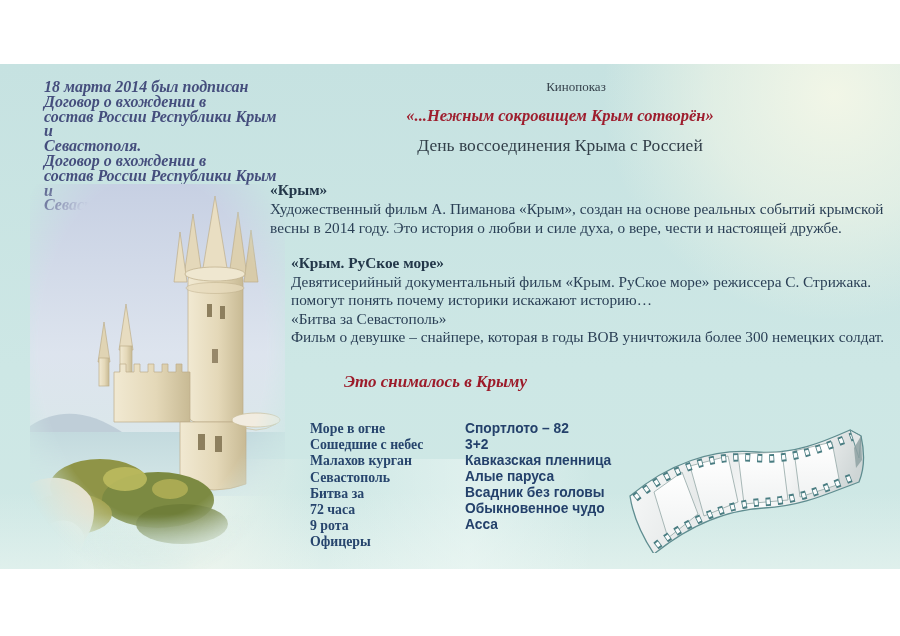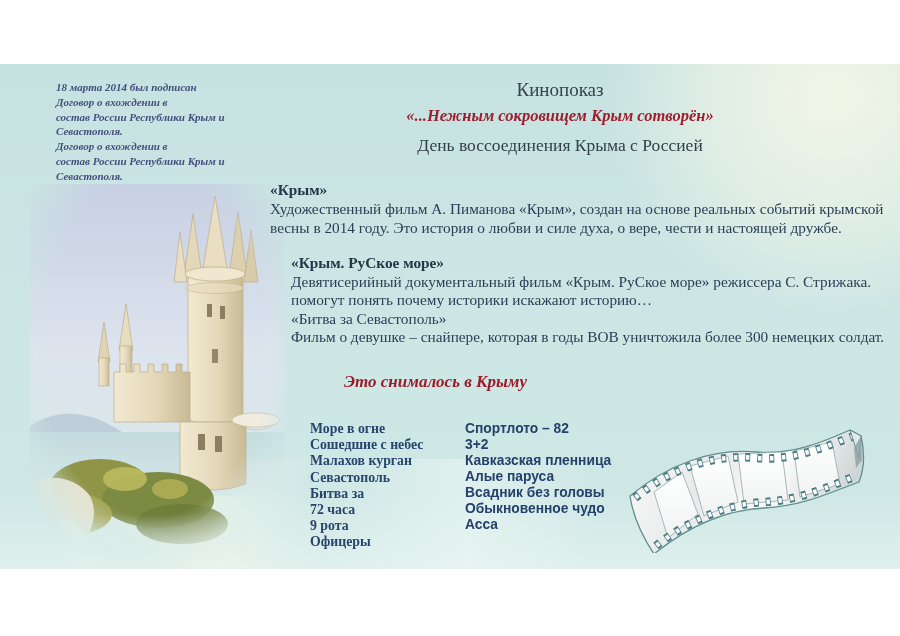--- a/index.html
+++ b/index.html
@@ -22,27 +22,27 @@
   .bottom-haze {
     position:absolute; left:0; bottom:0; width:900px; height:110px;
     background:
       linear-gradient(90deg, rgba(255,255,255,0) 6%, rgba(246,248,238,0.55) 22%, rgba(255,255,255,0) 36%, rgba(240,249,246,0.5) 52%, rgba(255,255,255,0) 66%),
       linear-gradient(0deg, rgba(236,246,242,0.55) 0%, rgba(236,246,242,0) 70%);
     pointer-events:none;
   }
   .intro-note {
     position:absolute; left:44px; top:16px; width:236px;
     font-family:"Liberation Serif", serif; font-style:italic; font-weight:600;
-    font-size:11px; line-height:14.8px; color:#454e7d;margin-left:12px;
+    font-size:16px; line-height:14.8px; color:#454e7d;
   }
   .header-block {
     position:absolute; left:270px; top:0; width:580px; text-align:center;
     color:#36424c;
   }
-  .event-title { position:absolute; left:0; top:15px; width:100%; font-size:19px;font-family:Liberation Serif, serif; }
+  .event-title { position:absolute; left:16px; top:15px; width:100%; font-size:13px;font-family:Liberation Serif, serif; }
   .event-quote {
     position:absolute; left:0; top:42px; width:100%;
     font-size:16.5px; font-weight:bold; font-style:italic; color:#9e1e2e;
   }
   .event-subtitle { position:absolute; left:0; top:71px; width:100%; font-size:17.5px; color:#33404a; }
   .section { position:absolute; left:270px; width:628px; color:#2a3f55; font-size:15.3px; }
   .sec1 { top:116px; line-height:19px; }
   .sec2 { top:190px; line-height:18.6px;margin-left:21px; }
   .sec-heading { font-weight:bold; color:#233749; }
   .filmed-heading {

